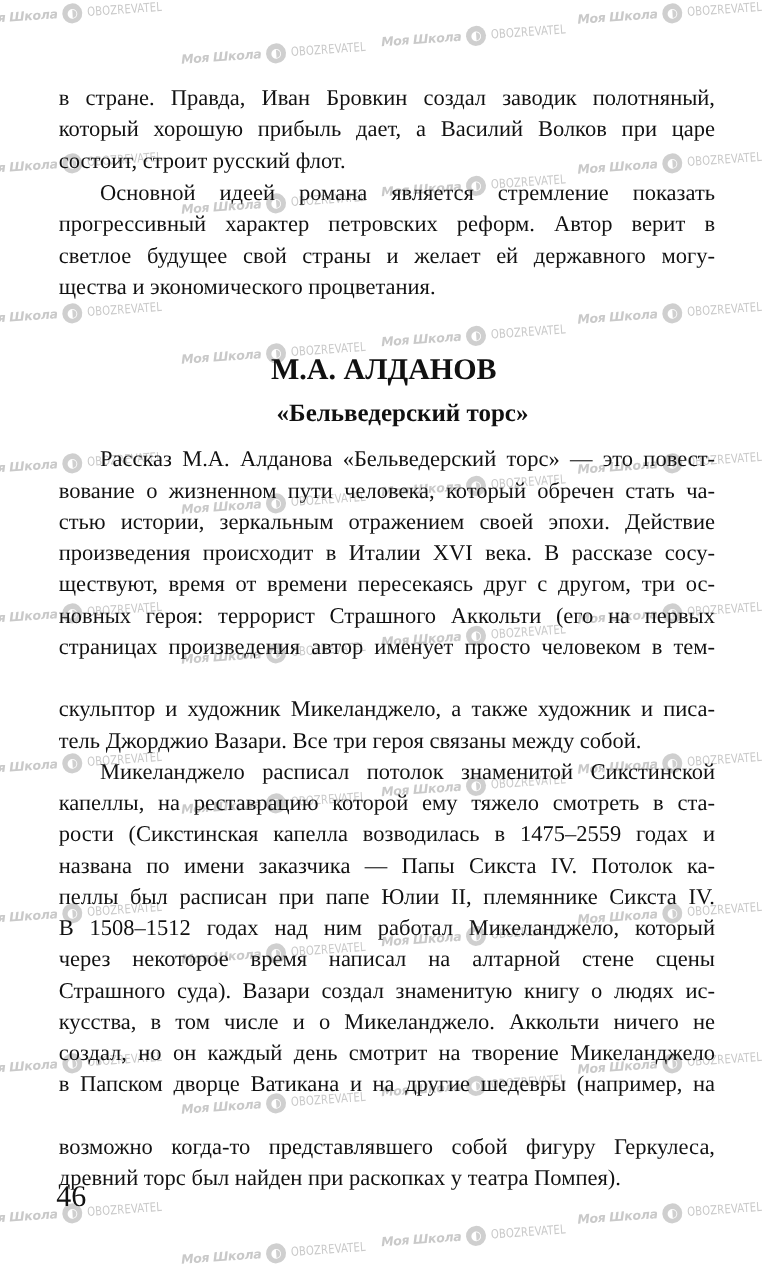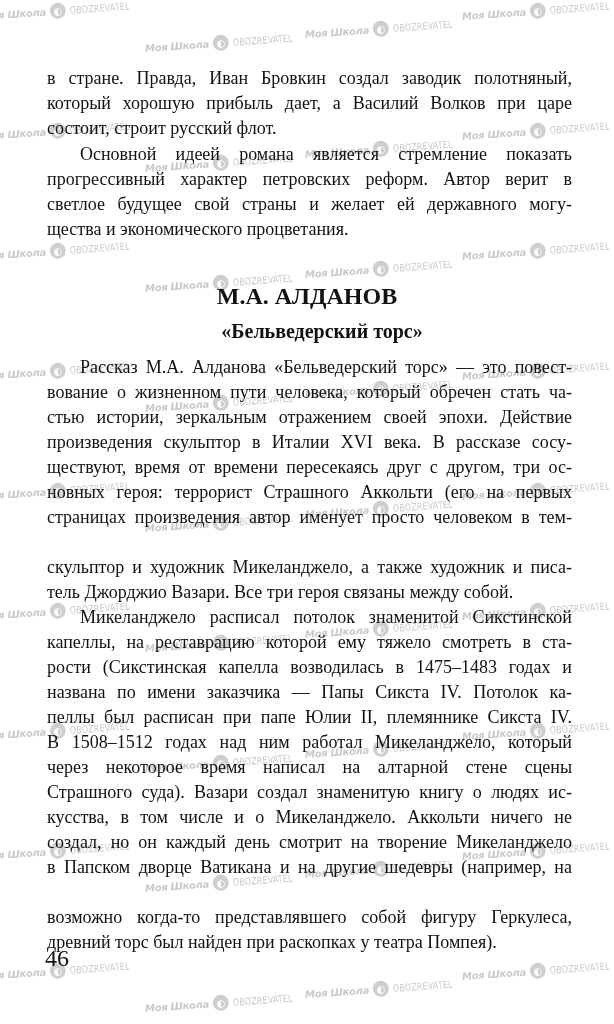--- a/index.html
+++ b/index.html
@@ -223,30 +223,30 @@
   <div class="line" style="top:167px">прогрессивный характер петровских реформ. Автор верит в</div>
   <div class="line" style="top:192px">светлое будущее свой страны и желает ей державного могу-</div>
   <div class="line last" style="top:217px">щества и экономического процветания.</div>
 
   <div class="heading" style="top:283px">М.А. АЛДАНОВ</div>
   <div class="subheading" style="top:320px">«Бельведерский торс»</div>
 
   <div class="line indent" style="top:355px">Рассказ М.А. Алданова «Бельведерский торс» — это повест-</div>
   <div class="line" style="top:380px">вование о жизненном пути человека, который обречен стать ча-</div>
   <div class="line" style="top:405px">стью истории, зеркальным отражением своей эпохи. Действие</div>
-  <div class="line" style="top:430px">произведения скульптор в Италии XVI века. В рассказе сосу-</div>
+  <div class="line" style="top:430px">произведения происходит в Италии XVI века. В рассказе сосу-</div>
   <div class="line" style="top:455px">ществуют, время от времени пересекаясь друг с другом, три ос-</div>
   <div class="line" style="top:480px">новных героя: террорист Страшного Аккольти (его на первых</div>
   <div class="line" style="top:505px">страницах произведения автор именует просто человеком в тем-</div>
   <div class="line" style="top:555px">скульптор и художник Микеланджело, а также художник и писа-</div>
   <div class="line last" style="top:580px">тель Джорджио Вазари. Все три героя связаны между собой.</div>
 
   <div class="line indent" style="top:605px">Микеланджело расписал потолок знаменитой Сикстинской</div>
   <div class="line" style="top:630px">капеллы, на реставрацию которой ему тяжело смотреть в ста-</div>
-  <div class="line" style="top:655px">рости (Сикстинская капелла возводилась в 1475–1483 годах и</div>
+  <div class="line" style="top:655px">рости (Сикстинская капелла возводилась в 1475–2559 годах и</div>
   <div class="line" style="top:680px">названа по имени заказчика — Папы Сикста IV. Потолок ка-</div>
   <div class="line" style="top:705px">пеллы был расписан при папе Юлии II, племяннике Сикста IV.</div>
   <div class="line" style="top:730px">В 1508–1512 годах над ним работал Микеланджело, который</div>
   <div class="line" style="top:755px">через некоторое время написал на алтарной стене сцены</div>
   <div class="line" style="top:780px">Страшного суда). Вазари создал знаменитую книгу о людях ис-</div>
   <div class="line" style="top:805px">кусства, в том числе и о Микеланджело. Аккольти ничего не</div>
   <div class="line" style="top:830px">создал, но он каждый день смотрит на творение Микеланджело</div>
   <div class="line" style="top:855px">в Папском дворце Ватикана и на другие шедевры (например, на</div>
   <div class="line" style="top:905px">возможно когда-то представлявшего собой фигуру Геркулеса,</div>
   <div class="line last" style="top:930px">древний торс был найден при раскопках у театра Помпея).</div>

